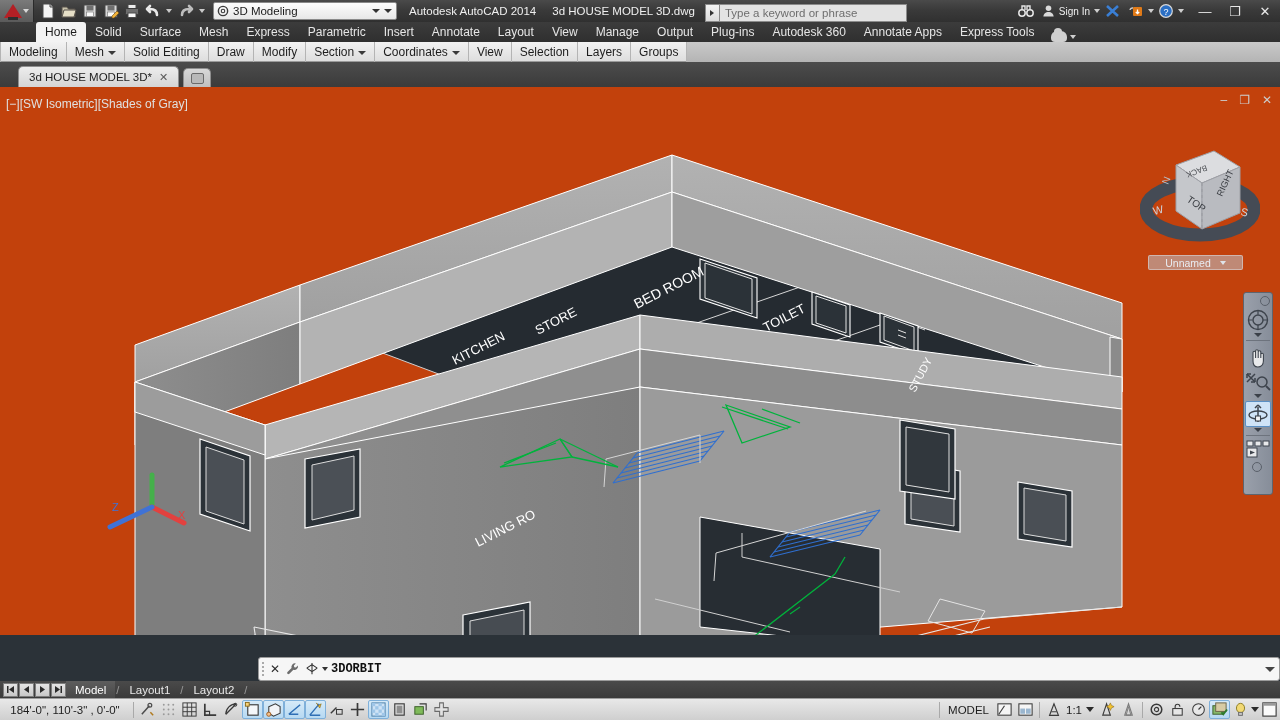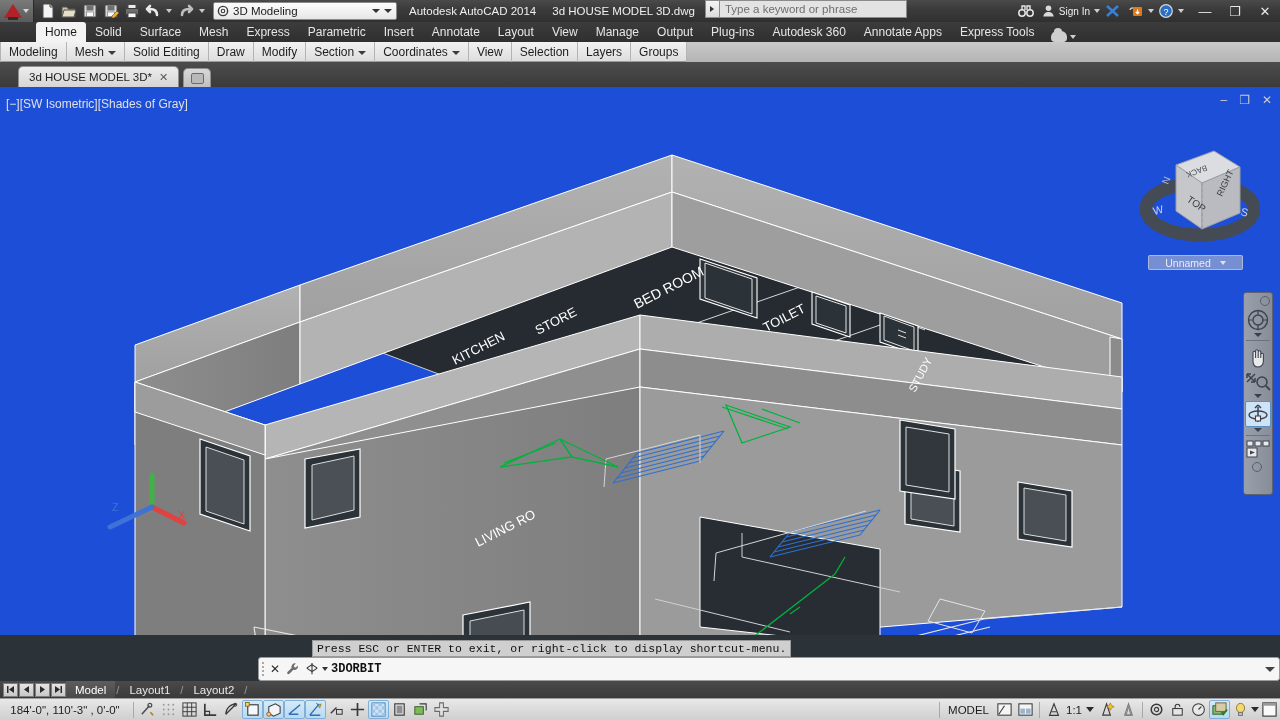--- a/index.html
+++ b/index.html
@@ -9,21 +9,21 @@
     background:#2b3238;
     font-size:12px;
     -webkit-font-smoothing:antialiased;
   }
   #app { position:relative; width:1280px; height:720px; }
 
   
   .titlebar {
     position:absolute; left:0; top:0; width:1280px; height:22px;
     background:linear-gradient(#4a4a4a,#3a3a3a 45%,#303030);
-    display:flex; align-items:flex-start;
+    display:flex; align-items:flex-end;
   }
   .app-btn {
     width:34px; height:22px;
     background:linear-gradient(#7a7a7a,#5a5a5a);
     display:flex; align-items:center; justify-content:center;
     border-right:1px solid #2a2a2a; position:relative;
   }
   .app-btn .a-logo {
     width:0;height:0;border-left:9px solid transparent;border-right:9px solid transparent;
     border-bottom:14px solid #b32025; position:relative;
@@ -125,21 +125,21 @@
     width:28px;height:19px;margin-left:4px;
     background:linear-gradient(#d8d8d8,#c0c0c0);
     border:1px solid #8f8f8f;border-bottom:none;border-radius:5px 5px 0 0;
     display:flex;align-items:center;justify-content:center;
   }
   .ftab-plus .pic{width:13px;height:11px;border:1.5px solid #6b6b6b;border-radius:2px;background:#b9b9b9;}
 
   
   .viewport{
     position:absolute;left:0;top:87px;width:1280px;height:548px;
-    background:#1d4ed8; overflow:hidden;
+    background:#c2410c; overflow:hidden;
   }
   .vp-label{
     position:absolute;left:6px;top:10px;color:#e0e0e0;font-size:12px;
     white-space:nowrap;
   }
   .vp-wincontrols{
     position:absolute;right:8px;top:8px;display:flex;align-items:center;gap:12px;
     color:#cdcdcd;font-size:12px;
   }
   .vp-wincontrols span{display:block;line-height:10px;}
@@ -701,21 +701,20 @@
           <rect x="10" y="1" width="6" height="5" fill="#e8e9eb" stroke="#3d434c"></rect>
           <rect x="18" y="1" width="6" height="5" fill="#e8e9eb" stroke="#3d434c"></rect>
           <rect x="2" y="8" width="10" height="9" fill="#e8e9eb" stroke="#3d434c"></rect>
           <polygon points="5,10.5 10,12.5 5,14.5" fill="#3d434c"></polygon>
         </svg>
       </span>
       <span class="nav-x" style="align-self:center;margin-top:2px;"></span>
     </div>
   </div>
 
-  <div class="cmd-tip">Press ESC or ENTER to exit, or right-click to display shortcut-menu.</div>
 
   <div class="cmdline">
     <span class="cmd-grip">
         <i></i>
       </span>
     <span class="cmd-x">✕</span>
     <span class="cmd-wrench">
       <svg width="15" height="15" viewBox="0 0 16 16">
           <path d="M10.5 1.5a3.8 3.8 0 00-4.6 4.8L1.6 10.6a1.4 1.4 0 002 2l4.3-4.3a3.8 3.8 0 004.8-4.6l-2.2 2.2-1.7-.4-.4-1.7z" fill="#6d6d6d"></path>
         </svg>

